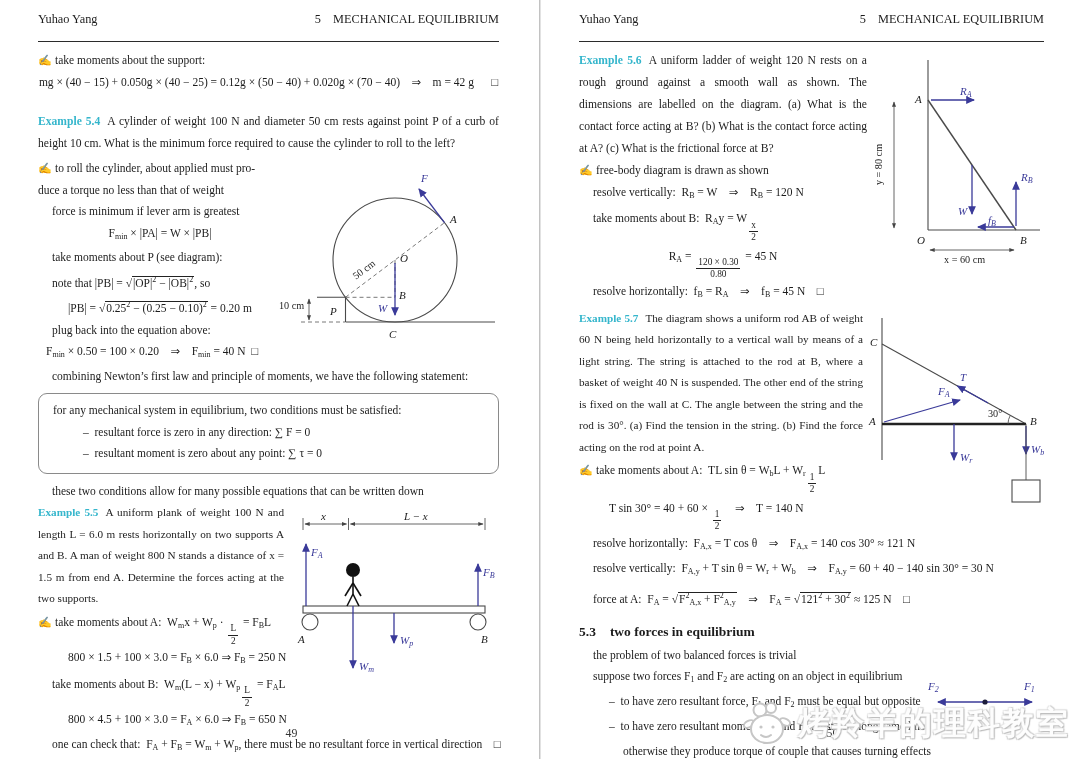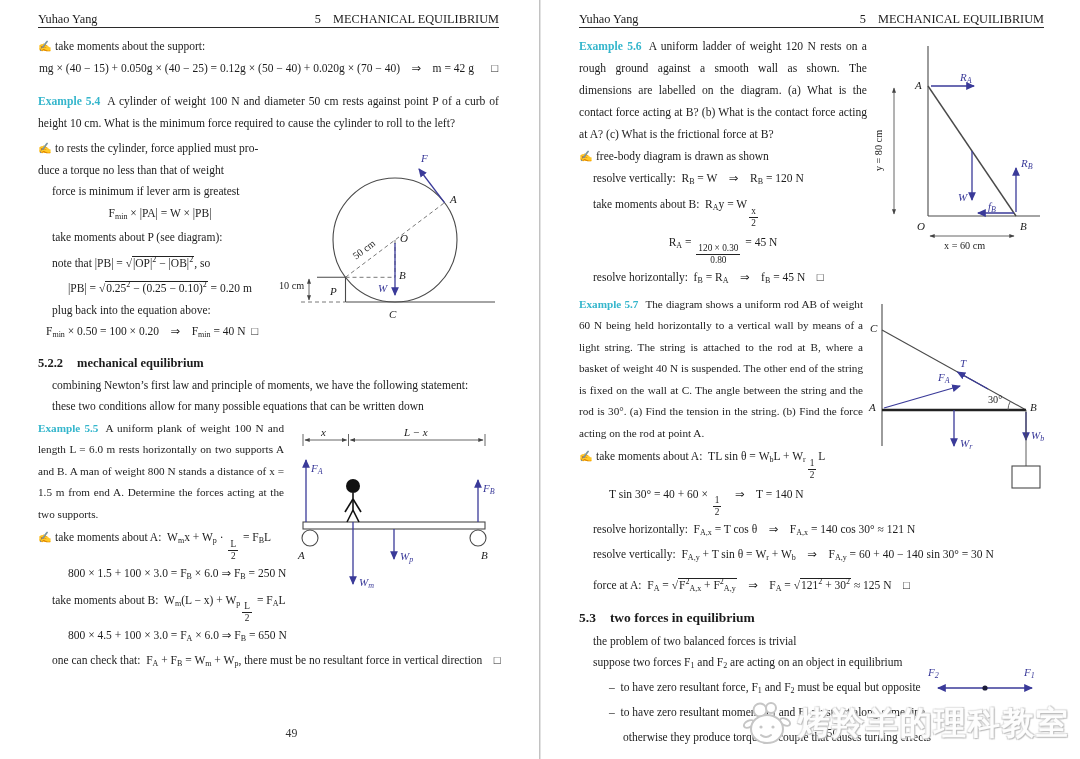--- a/index.html
+++ b/index.html
@@ -4,21 +4,21 @@
 <style>
   html,body{margin:0;padding:0;}
   body{width:1080px;height:759px;overflow:hidden;background:#8f8f8f;
        font-family:"Liberation Serif", serif;color:#1c1c1c;}
   .spread{position:relative;width:1080px;height:759px;display:flex;background:#fff;
           box-shadow:inset 0 0 0 1px #a8a8a8, inset -3px 0 0 #c9c9c9;}
   .page{width:540px;height:759px;position:relative;box-sizing:border-box;background:#fff;}
   .page.lp{padding:12px 40px 0 38px;border-right:1px solid #c2c2c2;}
   .page.rp{padding:12px 36px 0 38px;border-left:1px solid #e2e2e2;}
   .header{display:flex;justify-content:space-between;align-items:flex-end;
-          border-bottom:1.6px solid #2b2b2b;padding-bottom:0;font-size:12.3px;}
+          border-bottom:1.6px solid #2b2b2b;padding-bottom:14px;font-size:12.3px;}
   .line{line-height:21.5px;font-size:11.5px;white-space:nowrap;}
   .tall{line-height:25.5px;}
   .center{text-align:center;}
   .ind-s{padding-left:8px;}
   .ind-a{padding-left:14px;}
   .ind-b{padding-left:30px;}
   .ind-c{padding-left:44px;}
   .sol{position:relative;padding-left:17px;}
   .pencil{position:absolute;left:0;top:0;color:#85bedb;font-size:11px;}
   .extext{text-align:justify;line-height:22px;font-size:11.6px;margin:0;}
@@ -75,27 +75,27 @@
     <div class="header">
       <span>Yuhao Yang</span>
       <span>5  MECHANICAL EQUILIBRIUM</span>
     </div>
 
     <div class="line sol" style="margin-top:8px">
       <span class="pencil">✍</span><span>take moments about the support:</span>
     </div>
     <div class="line center">mg × (40 − 15) + 0.050g × (40 − 25) = 0.12g × (50 − 40) + 0.020g × (70 − 40) ⇒ m = 42 g   □</div>
 
-    <p class="extext" style="margin-top:12px">
+    <p class="extext" style="margin-top:18px">
       <span class="exlabel">Example 5.4</span><span>A cylinder of weight 100 N and diameter 50 cm rests against point P of a curb of height 10 cm. What is the minimum force required to cause the cylinder to roll to the left?</span>
     </p>
 
     <div class="row" style="margin-top:3px">
       <div style="width:244px">
-        <div class="line sol"><span class="pencil">✍</span><span>to rests the cylinder, force applied must pro-</span></div>
+        <div class="line sol"><span class="pencil">✍</span><span>to roll the cylinder, about applied must pro-</span></div>
         <div class="line">duce a torque no less than that of weight</div>
         <div class="line ind-a">force is minimum if lever arm is greatest</div>
         <div class="line center">F<sub>min</sub> × |PA| = W × |PB|</div>
         <div class="line ind-a">take moments about P (see diagram):</div>
         <div class="line ind-a">note that |PB| = <span class="sqrtsym">√</span><span class="sqrtbar">|OP|<sup>2</sup> − |OB|<sup>2</sup></span>, so</div>
         <div class="line ind-b">|PB| = <span class="sqrtsym">√</span><span class="sqrtbar">0.25<sup>2</sup> − (0.25 − 0.10)<sup>2</sup></span> = 0.20 m</div>
         <div class="line ind-a">plug back into the equation above:</div>
         <div class="line ind-s">F<sub>min</sub> × 0.50 = 100 × 0.20 ⇒ F<sub>min</sub> = 40 N □</div>
       </div>
 
@@ -117,25 +117,27 @@
         <div class="dlabel" style="left:113px;top:92px">O</div>
         <div class="dlabel" style="left:112px;top:129px">B</div>
         <div class="dlabel f" style="left:91px;top:142px">W</div>
         <div class="dlabel" style="left:43px;top:145px">P</div>
         <div class="dlabel" style="left:102px;top:168px">C</div>
         <div class="dlabel dim rot37" style="left:51px;top:104px;width:52px;text-align:center">50 cm</div>
         <div class="dlabel dim" style="left:-8px;top:140px">10 cm</div>
       </div>
     </div>
 
-    <div class="subhead">
-      <span>5.2.2</span><span class="ht">mechanical equilibrium</span>
-    </div>
     <div class="line ind-a">combining Newton’s first law and principle of moments, we have the following statement:</div>
 
+    <div class="box">
+      <div class="line">for any mechanical system in equilibrium, two conditions must be satisfied:</div>
+      <div class="line ind-b">– resultant force is zero in any direction: ∑ F = 0</div>
+      <div class="line ind-b">– resultant moment is zero about any point: ∑ τ = 0</div>
+    </div>
     <div class="line ind-a">these two conditions allow for many possible equations that can be written down</div>
 
     <div class="row" style="">
       <div style="width:246px">
         <p class="extext compact">
           <span class="exlabel">Example 5.5</span><span>A uniform plank of weight 100 N and length L = 6.0 m rests horizontally on two supports A and B. A man of weight 800 N stands a distance of x = 1.5 m from end A. Determine the forces acting at the two supports.</span>
         </p>
         <div class="line sol tall"><span class="pencil">✍</span><span>take moments about A: W<sub>m</sub>x + W<sub>p</sub> · <span class="frac">
                 <span>L</span>
                 <span>2</span>

